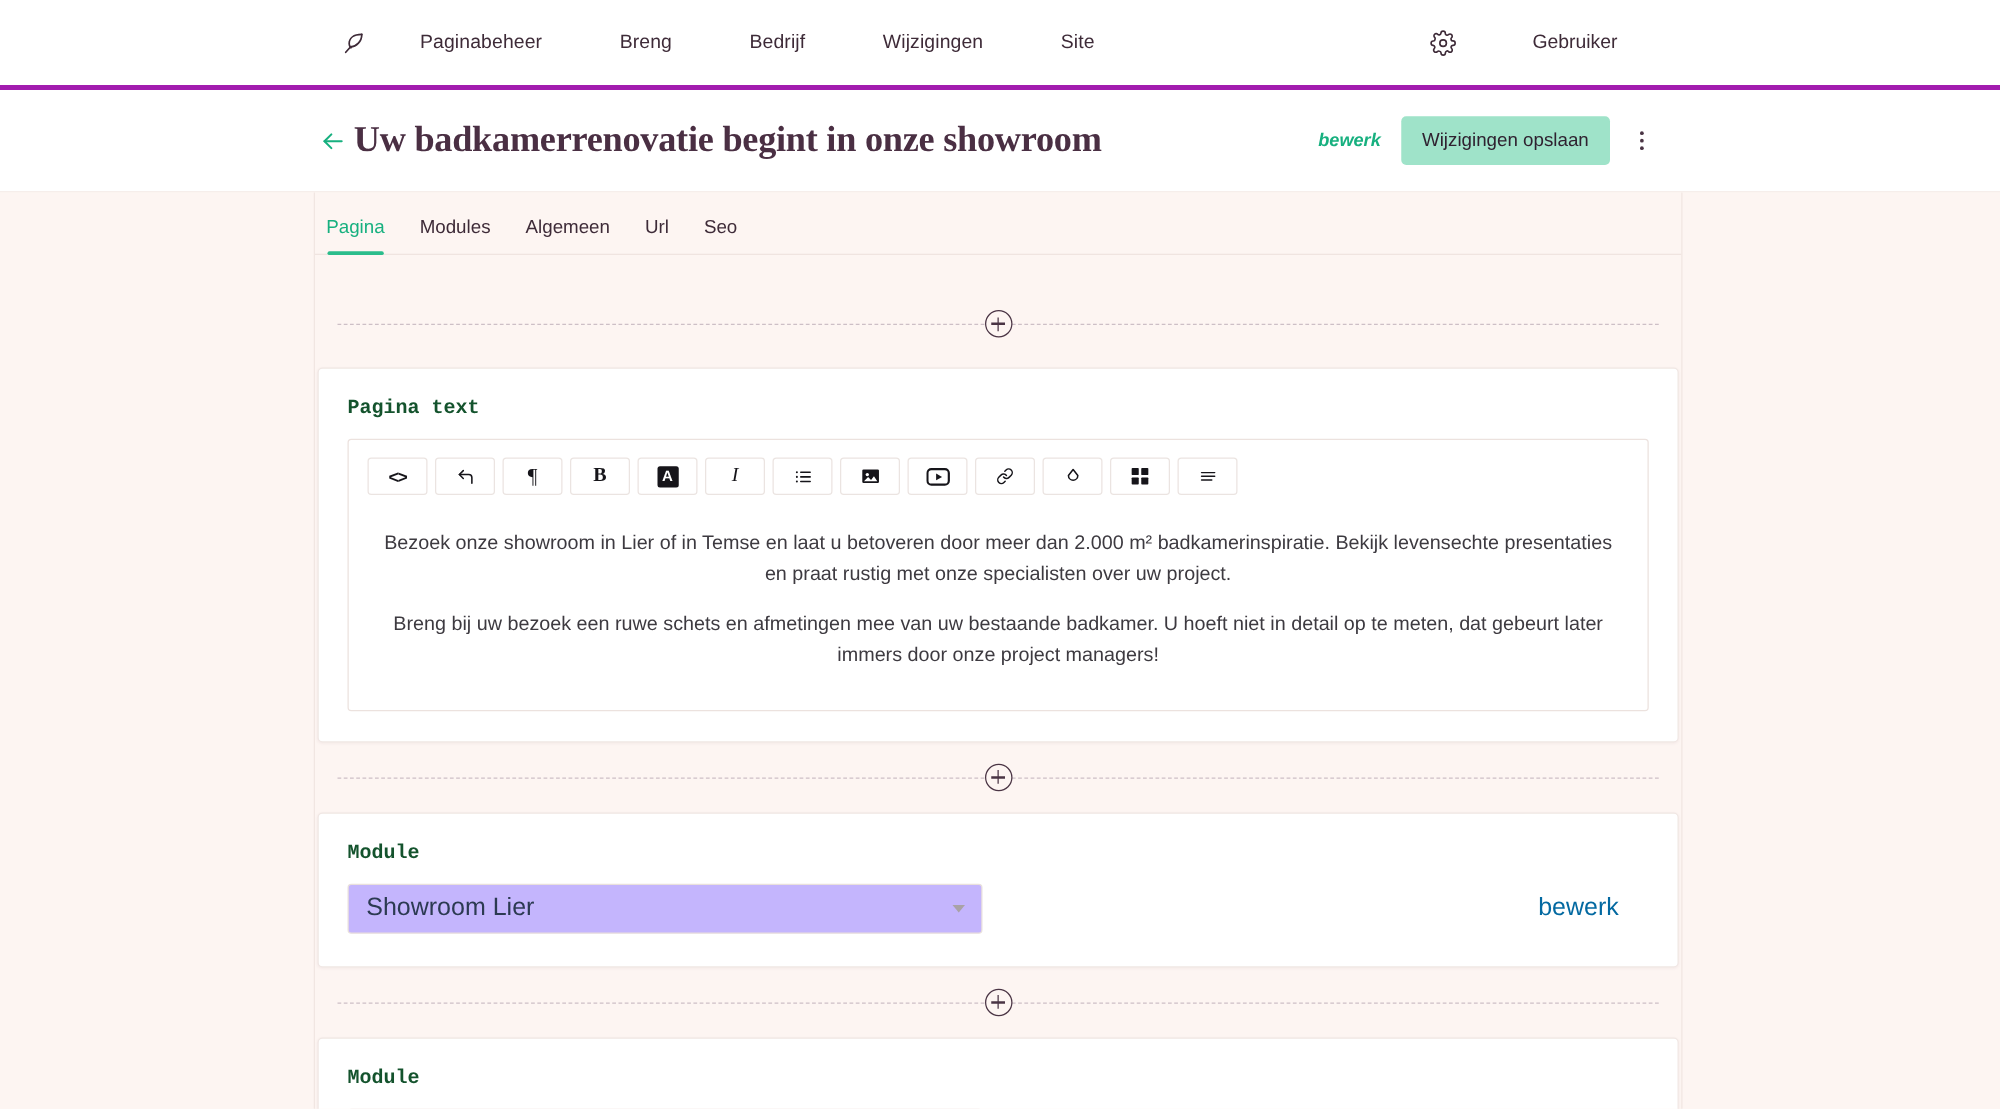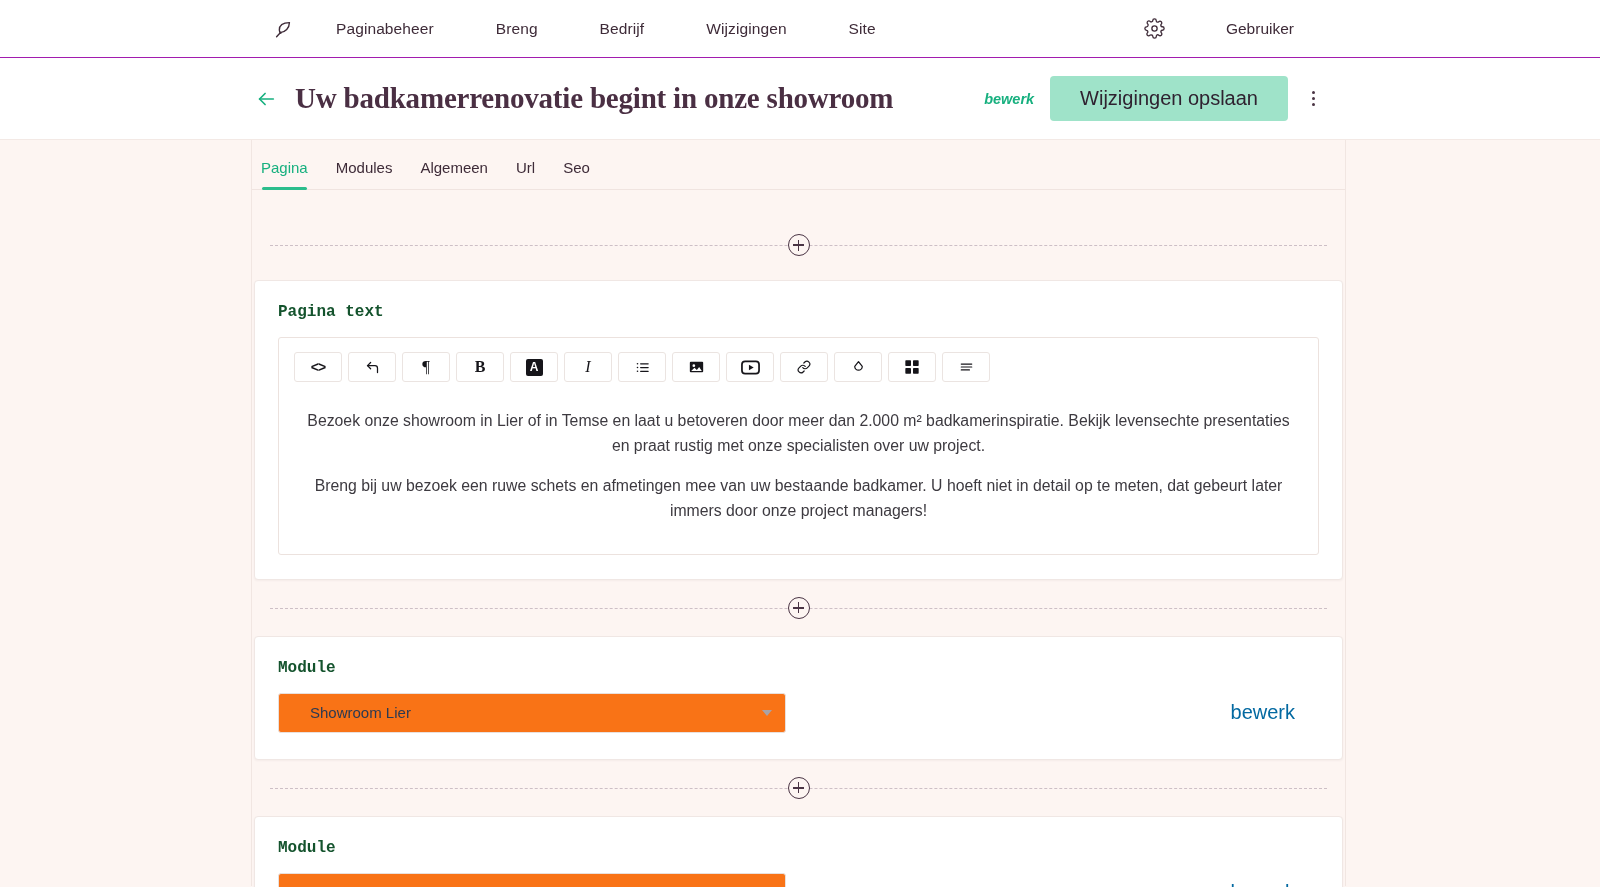--- a/index.html
+++ b/index.html
@@ -6,23 +6,23 @@
   html, body {
     width: 1600px;
     height: 887px;
     overflow: hidden;
     background: #fdf5f2;
     font-family: "Liberation Sans", sans-serif;
   }
 
   
   .topnav {
-    height: 58px;
+    height: 72px;
     background: #ffffff;
-    border-bottom: 1px solid #a21caf;
+    border-bottom: 4px solid #a21caf;
     display: flex;
     align-items: center;
     position: relative;
   }
   .logo-wrap {
     margin-left: 266px;
     display: flex;
     align-items: center;
     justify-content: center;
     width: 34px;
@@ -69,21 +69,21 @@
     display: flex;
     align-items: center;
     position: relative;
   }
   .back-arrow {
     margin-left: 253px;
     width: 26px; height: 26px;
     display: flex; align-items: center; justify-content: center;
   }
   .page-title {
-    margin-left: 16px;
+    margin-left: 4px;
     font-family: "Liberation Serif", serif;
     font-size: 29px;
     font-weight: bold;
     color: #4a2f43;
     letter-spacing: -0.2px;
     white-space: nowrap;
   }
   .header-right {
     position: absolute;
     right: 0;
@@ -96,22 +96,22 @@
     font-style: italic;
     color: #17b07f;
     margin-right: 16px;
   }
   .save-btn {
     background: #9fe3c9;
     color: #2f2230;
     border: none;
     border-radius: 4px;
     font-family: "Liberation Sans", sans-serif;
-    font-size: 20px;
-    padding: 11px 30px;
+    font-size: 15px;
+    padding: 11px 17px;
     cursor: pointer;
     white-space: nowrap;
   }
   .kebab {
     width: 26px; height: 34px;
     margin: 0 14px 0 12px;
     display: flex; flex-direction: column;
     align-items: center; justify-content: center;
     gap: 3px;
     margin-right: 274px;
@@ -283,25 +283,25 @@
   }
   .select-wrap {
     position: relative;
     width: 508px;
   }
   .select-box {
     width: 100%;
     height: 40px;
     border: 1px solid #e9e0dc;
     border-radius: 3px;
-    background: #f97316;
-    display: flex;
-    align-items: center;
-    padding: 0 31px;
-    font-size: 15px;
+    background: #c4b5fd;
+    display: flex;
+    align-items: center;
+    padding: 0 14px;
+    font-size: 20px;
     color: #2c3a52;
     cursor: pointer;
   }
   .chevron {
     position: absolute;
     right: 14px;
     top: 50%;
     transform: translateY(-50%);
     width: 0; height: 0;
     border-left: 5px solid transparent;

